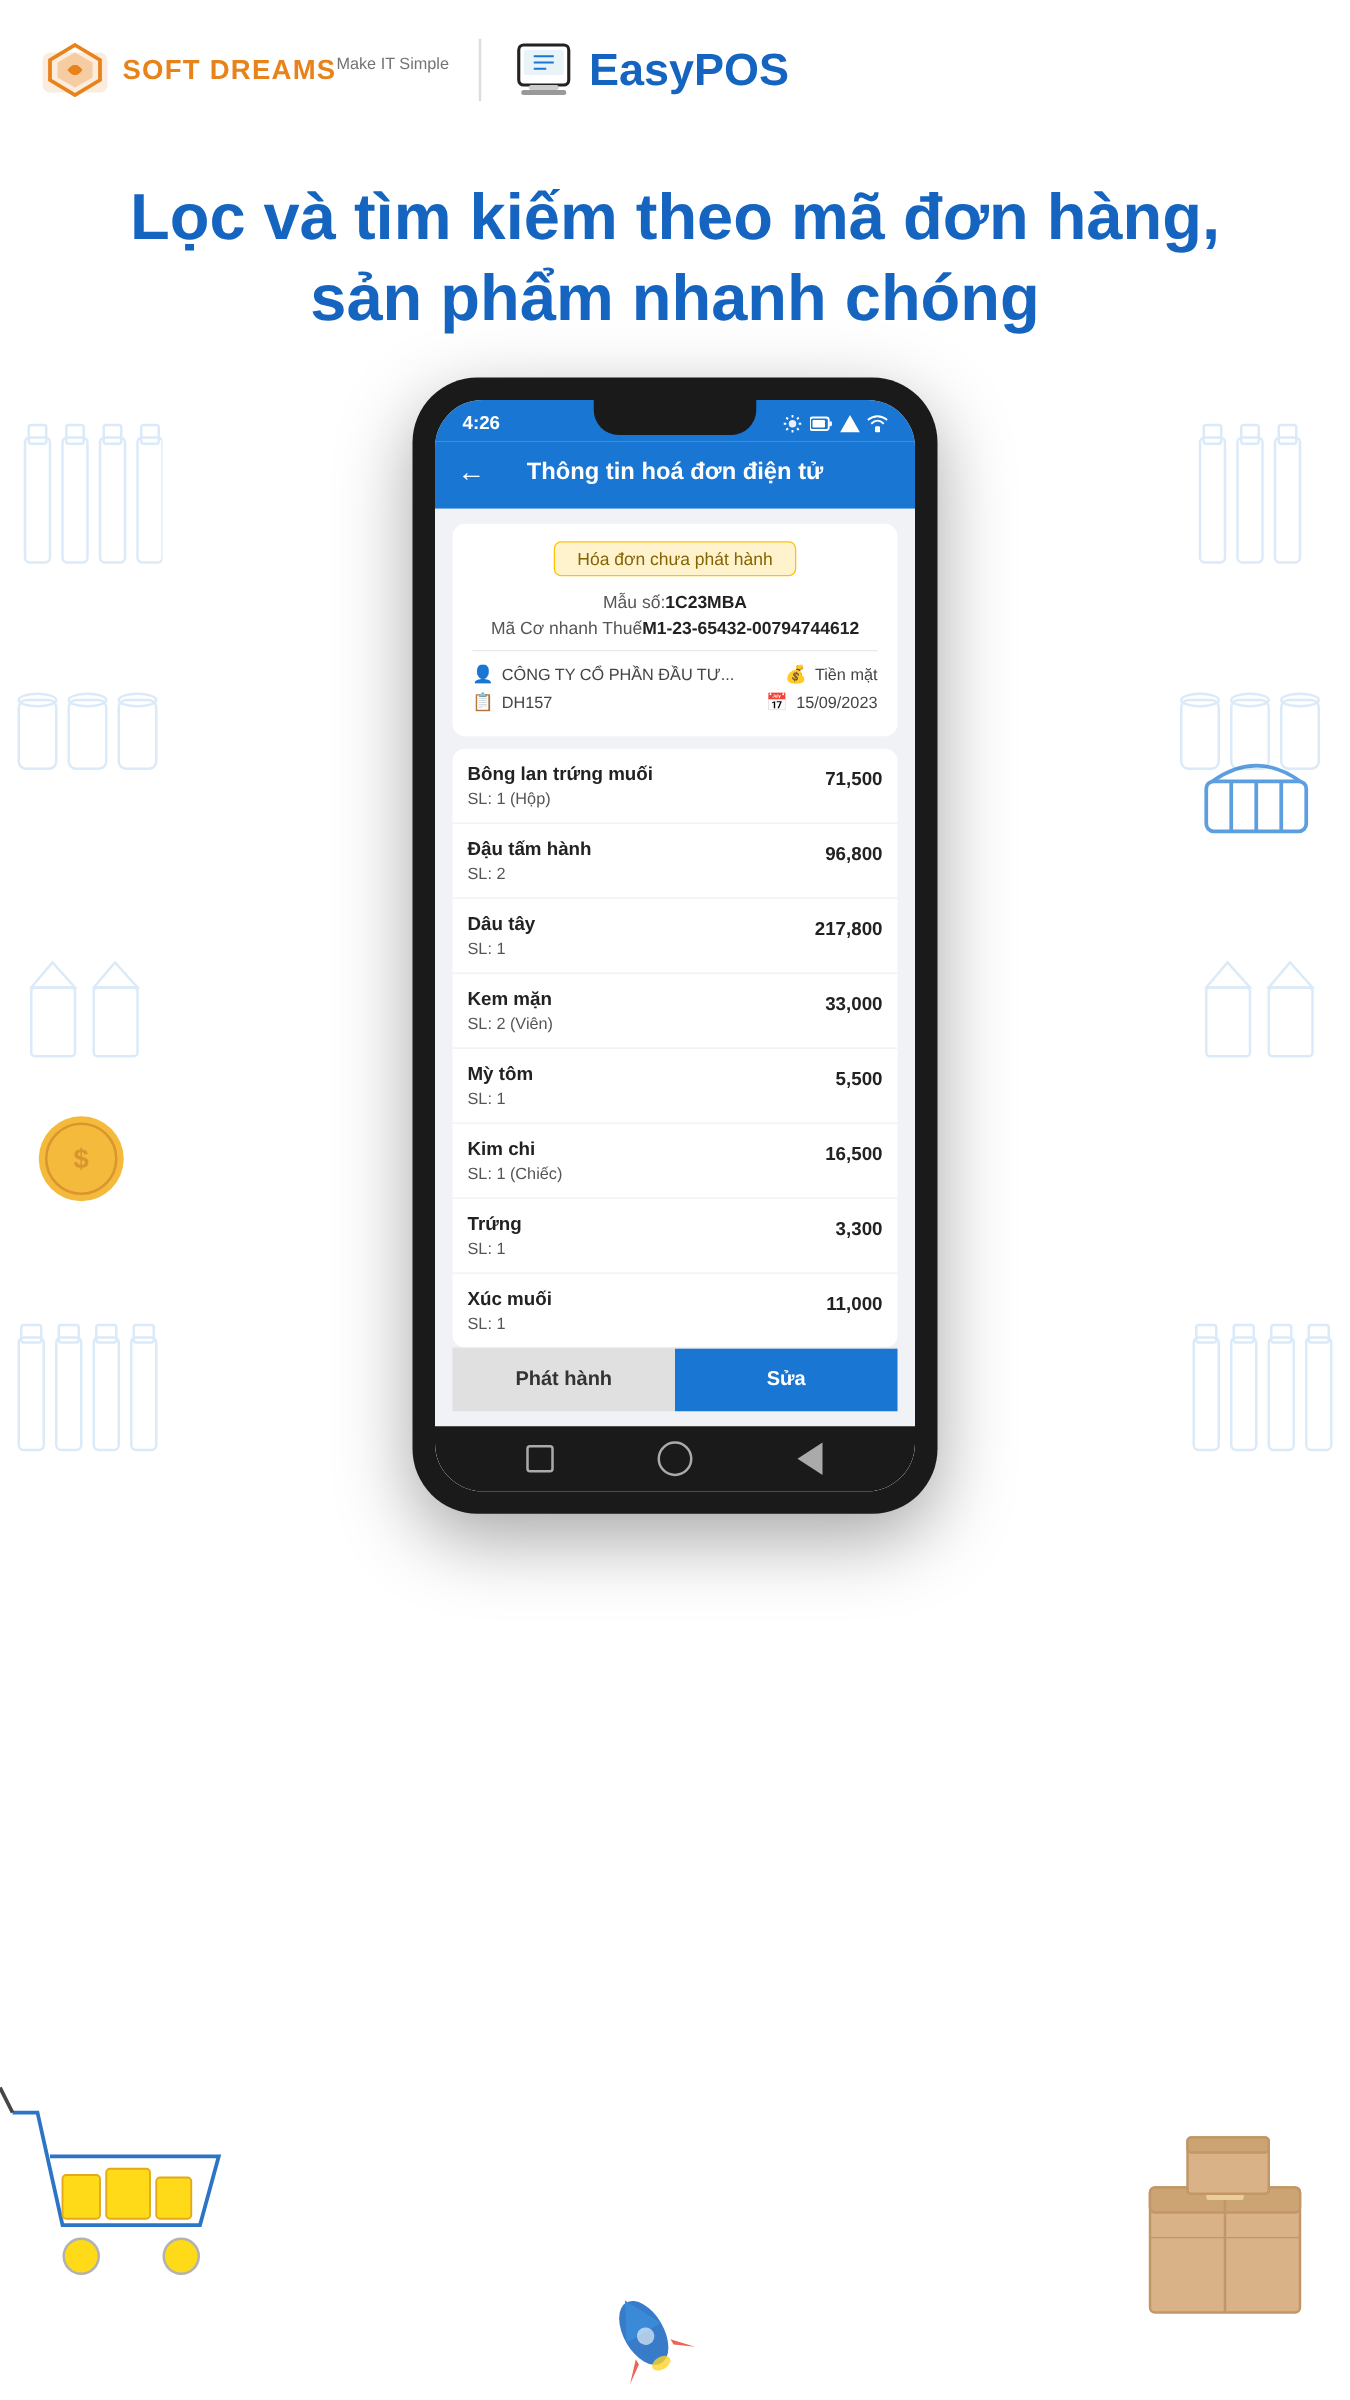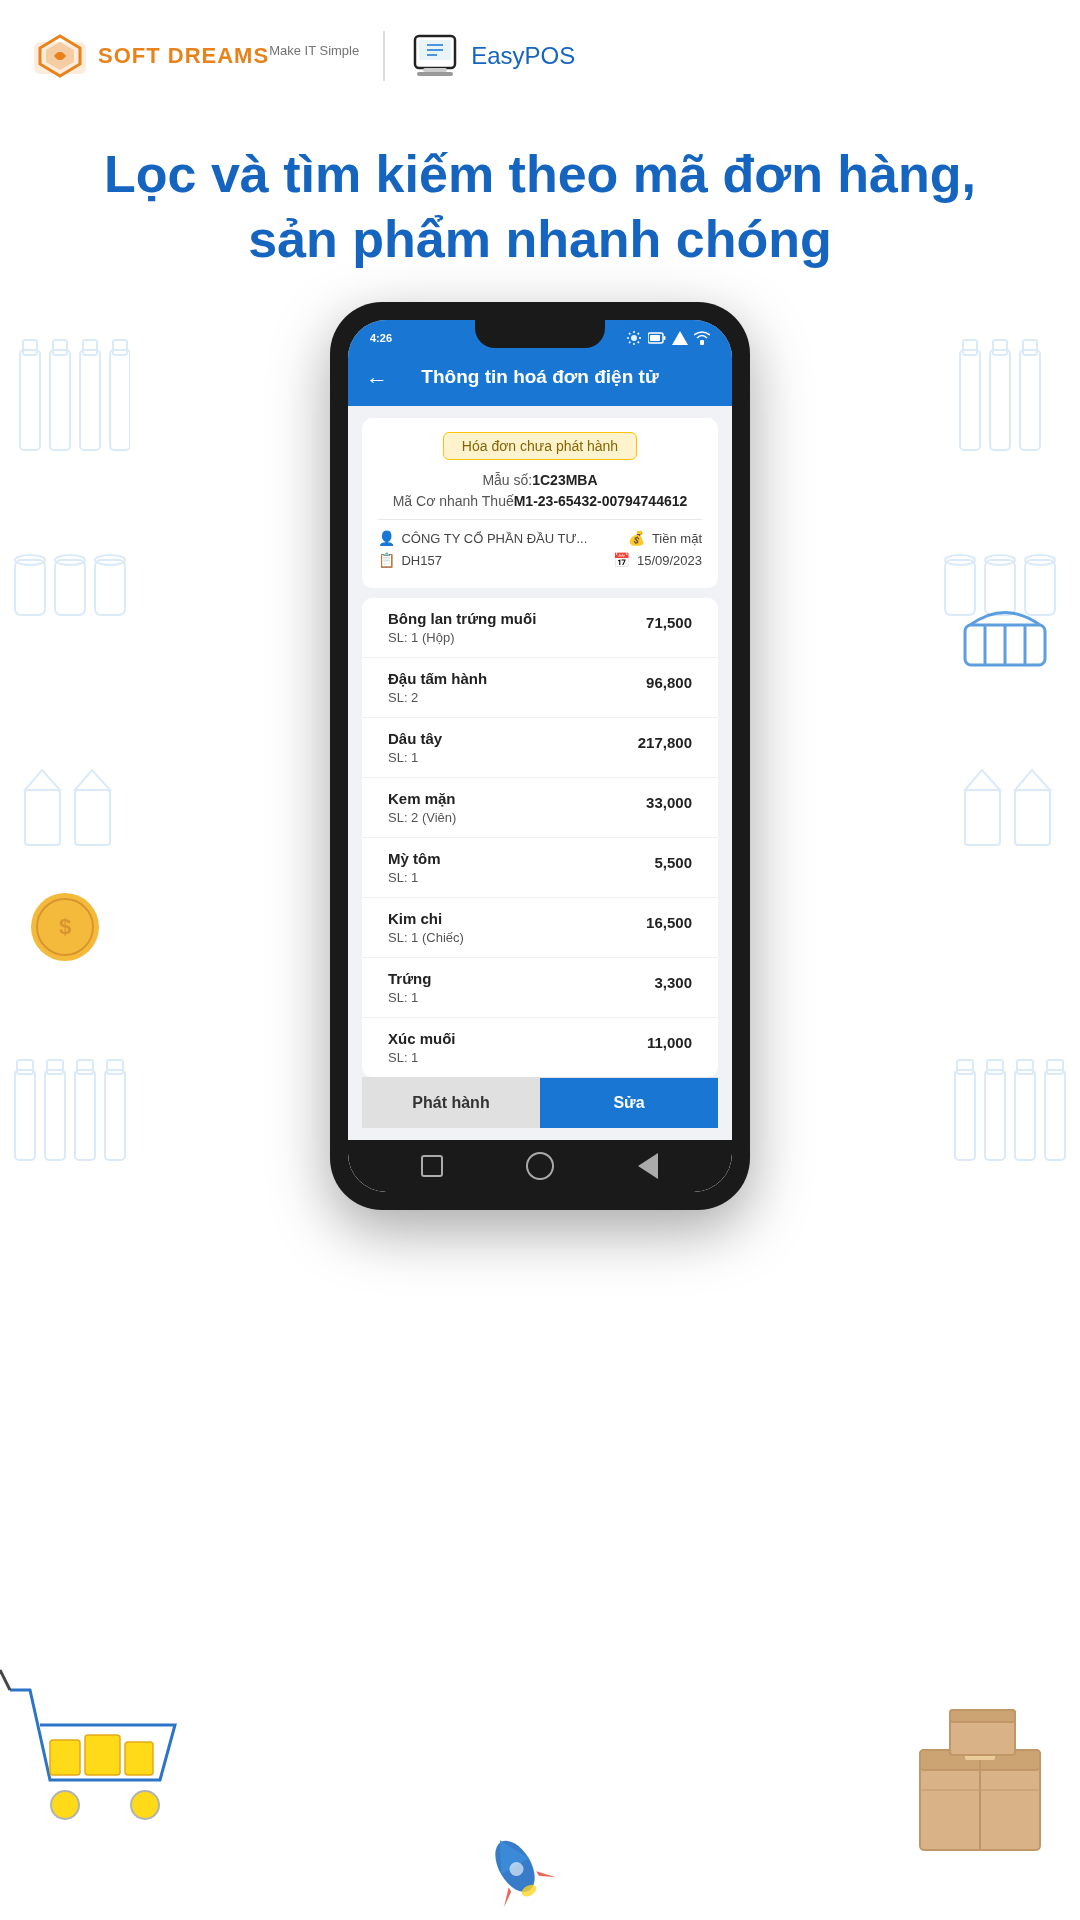--- a/index.html
+++ b/index.html
@@ -52,22 +52,22 @@
     .logo-easypos {
       display: flex;
       align-items: center;
       gap: 10px;
     }
     .easypos-icon {
       width: 52px;
       height: 52px;
     }
     .easypos-text {
-      font-size: 24px;
-      font-weight: 400;
+      font-size: 36px;
+      font-weight: 700;
       color: #222;
     }
     .easypos-text span {
       color: #1565c0;
     }
 
     
     .headline {
       text-align: center;
       padding: 30px 60px 20px;
@@ -131,21 +131,21 @@
     .status-bar {
       background: #1976d2;
       display: flex;
       justify-content: space-between;
       align-items: center;
       padding: 10px 22px 6px;
       color: white;
       font-size: 14px;
       font-weight: 600;
     }
-    .status-time { font-size: 11px; font-weight: 700; }
+    .status-time { font-size: 15px; font-weight: 700; }
     .status-icons { display: flex; align-items: center; gap: 6px; }
 
     
     .app-bar {
       background: #1976d2;
       display: flex;
       align-items: center;
       padding: 12px 18px 16px;
       color: white;
       gap: 14px;
@@ -218,21 +218,21 @@
       gap: 6px;
     }
     .meta-icon {
       font-size: 14px;
       color: #666;
     }
 
     
     .product-list { background: white; border-radius: 10px; }
     .product-item {
-      padding: 12px 26px;
+      padding: 12px 12px;
       border-bottom: 1px solid #f0f0f0;
     }
     .product-item:last-child { border-bottom: none; }
     .product-name {
       font-size: 15px;
       font-weight: 700;
       color: #222;
       margin-bottom: 3px;
     }
     .product-qty {

